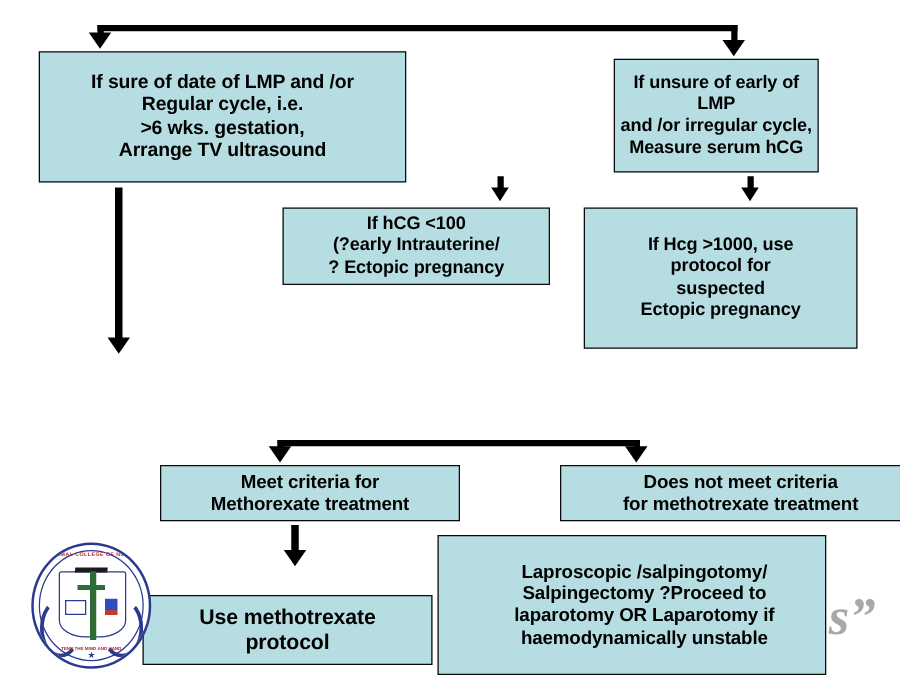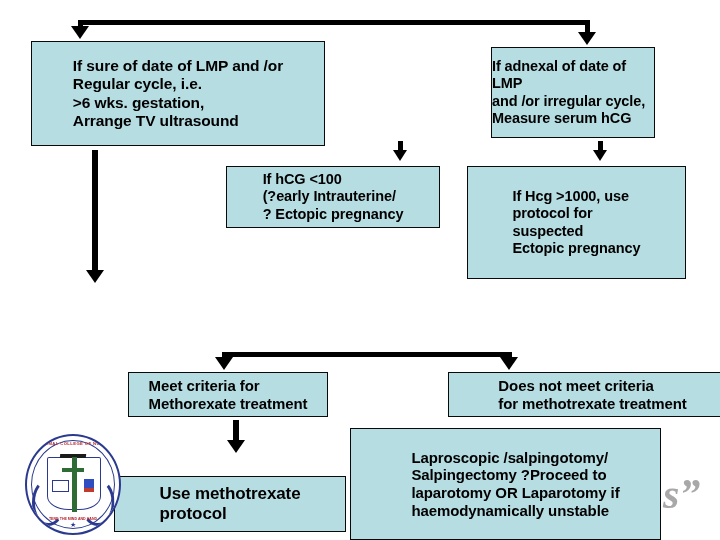--- a/index.html
+++ b/index.html
@@ -15,21 +15,21 @@
     overflow: hidden;
     font-family: "Liberation Sans", sans-serif;
   }
   .node {
     position: absolute;
     box-sizing: border-box;
     background: #b6dde2;
     border: 1px solid #0a0a0a;
     color: #000000;
     font-weight: bold;
-    text-align: left;
+    text-align: center;
     display: flex;
     align-items: center;
     justify-content: center;
     line-height: 1.18;
     letter-spacing: -0.1px;
     white-space: pre-line;
   }
 
   
   .vline {
@@ -188,21 +188,21 @@
   <div class="vline" style="left:78px; top:20px; width:5px; height:9px;"></div>
   <div class="arrowhead" style="left:71px; top:26px;"></div>
   <div class="vline" style="left:585px; top:20px; width:5px; height:15px;"></div>
   <div class="arrowhead" style="left:578px; top:32px;"></div>
 
   <div class="node" style="left:31px; top:41px; width:294px; height:105px; font-size:15.5px;">If sure of date of LMP and /or
 Regular cycle, i.e.
 &gt;6 wks. gestation,
 Arrange TV ultrasound</div>
 
-  <div class="node" style="left:491px; top:47px; width:164px; height:91px; font-size:14.5px;">If adnexal of date of LMP
+  <div class="node" style="left:491px; top:47px; width:164px; height:91px; font-size:14.5px;">If unsure of early of LMP
 and /or irregular cycle,
 Measure serum hCG</div>
 
   <div class="vline" style="left:92px; top:150px; width:6px; height:125px;"></div>
   <div class="arrowhead" style="left:86px; top:270px;"></div>
 
   <div class="vline" style="left:398px; top:141px; width:5px; height:12px;"></div>
   <div class="arrowhead small" style="left:393px; top:150px;"></div>
 
   <div class="vline" style="left:598px; top:141px; width:5px; height:12px;"></div>
@@ -217,21 +217,21 @@
 suspected
 Ectopic pregnancy</div>
 
 
   <div class="hline" style="left:222px; top:352px; width:290px; height:5px;"></div>
   <div class="vline" style="left:222px; top:352px; width:5px; height:7px;"></div>
   <div class="arrowhead" style="left:215px; top:357px;"></div>
   <div class="vline" style="left:507px; top:352px; width:5px; height:7px;"></div>
   <div class="arrowhead" style="left:500px; top:357px;"></div>
 
-  <div class="node" style="left:128px; top:372px; width:200px; height:45px; font-size:15px;">Meet criteria for
+  <div class="node" style="left:128px; top:372px; width:240px; height:45px; font-size:15px;">Meet criteria for
 Methorexate treatment</div>
 
   <div class="node" style="left:408px; top:372px; width:289px; height:45px; font-size:15px;margin-left:40px;">Does not meet criteria
 for methotrexate treatment</div>
 
   <div class="vline" style="left:233px; top:420px; width:6px; height:24px;"></div>
   <div class="arrowhead" style="left:227px; top:440px;"></div>
 
   <div class="node" style="left:114px; top:476px; width:232px; height:56px; font-size:17px;">Use methotrexate
 protocol</div>

